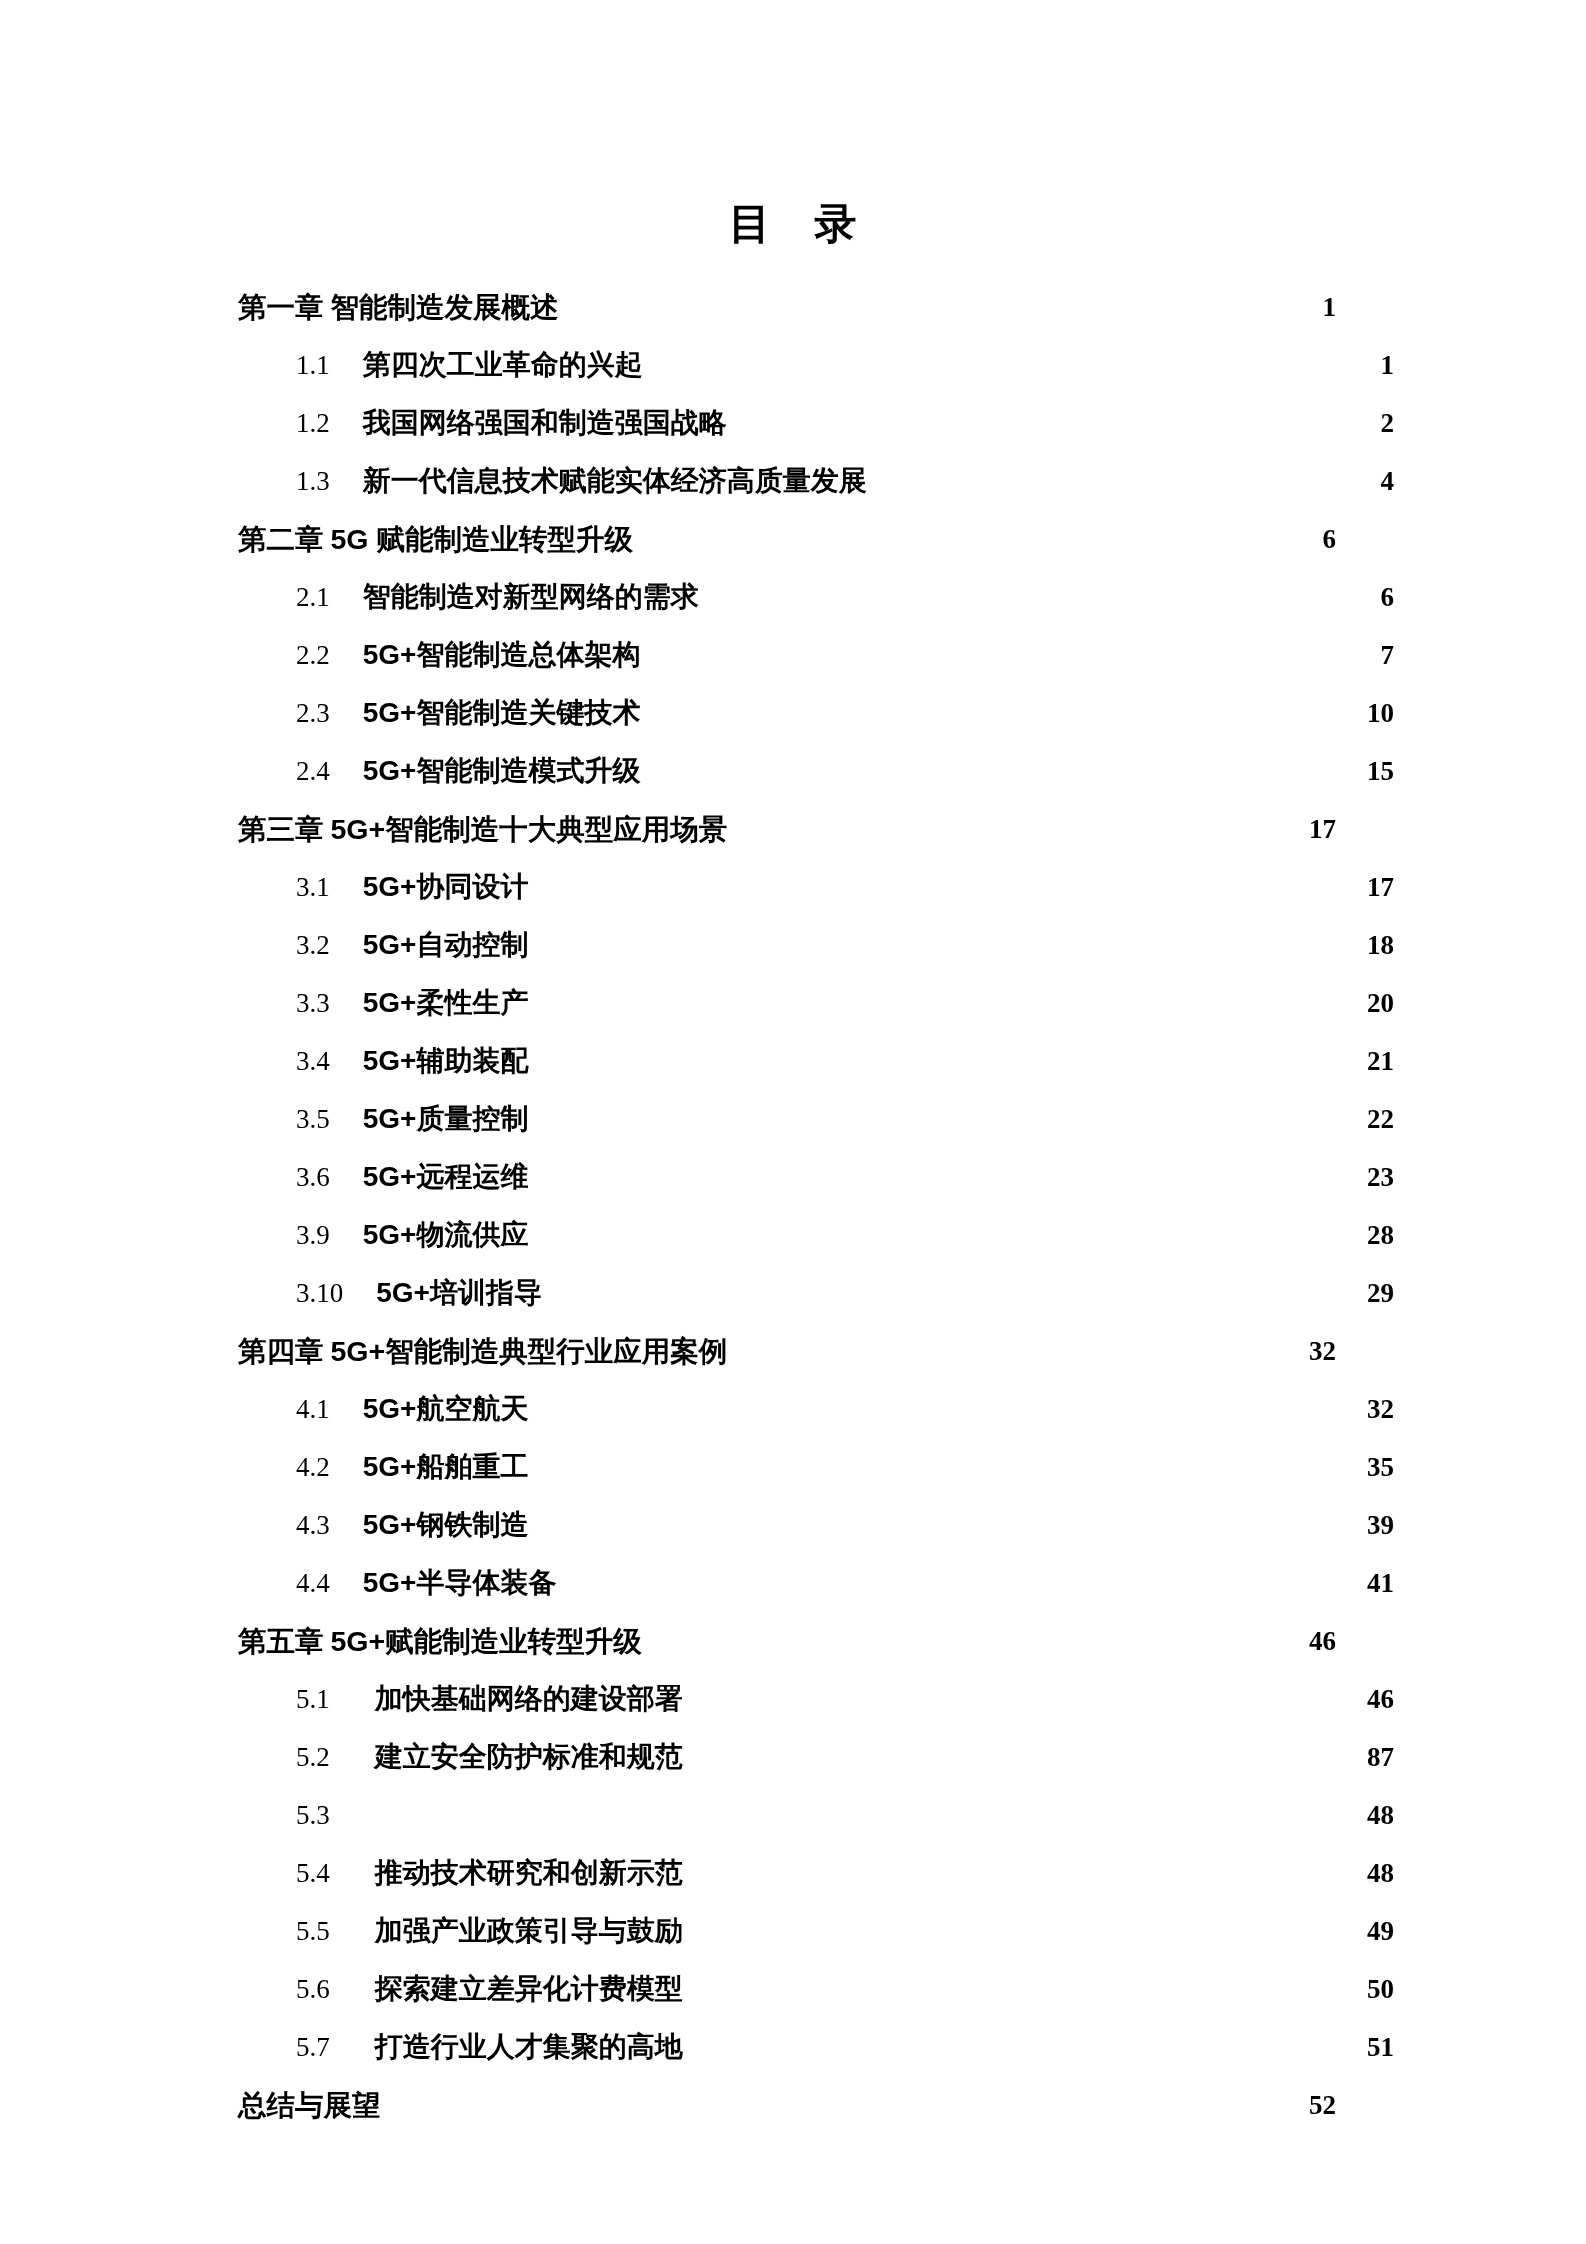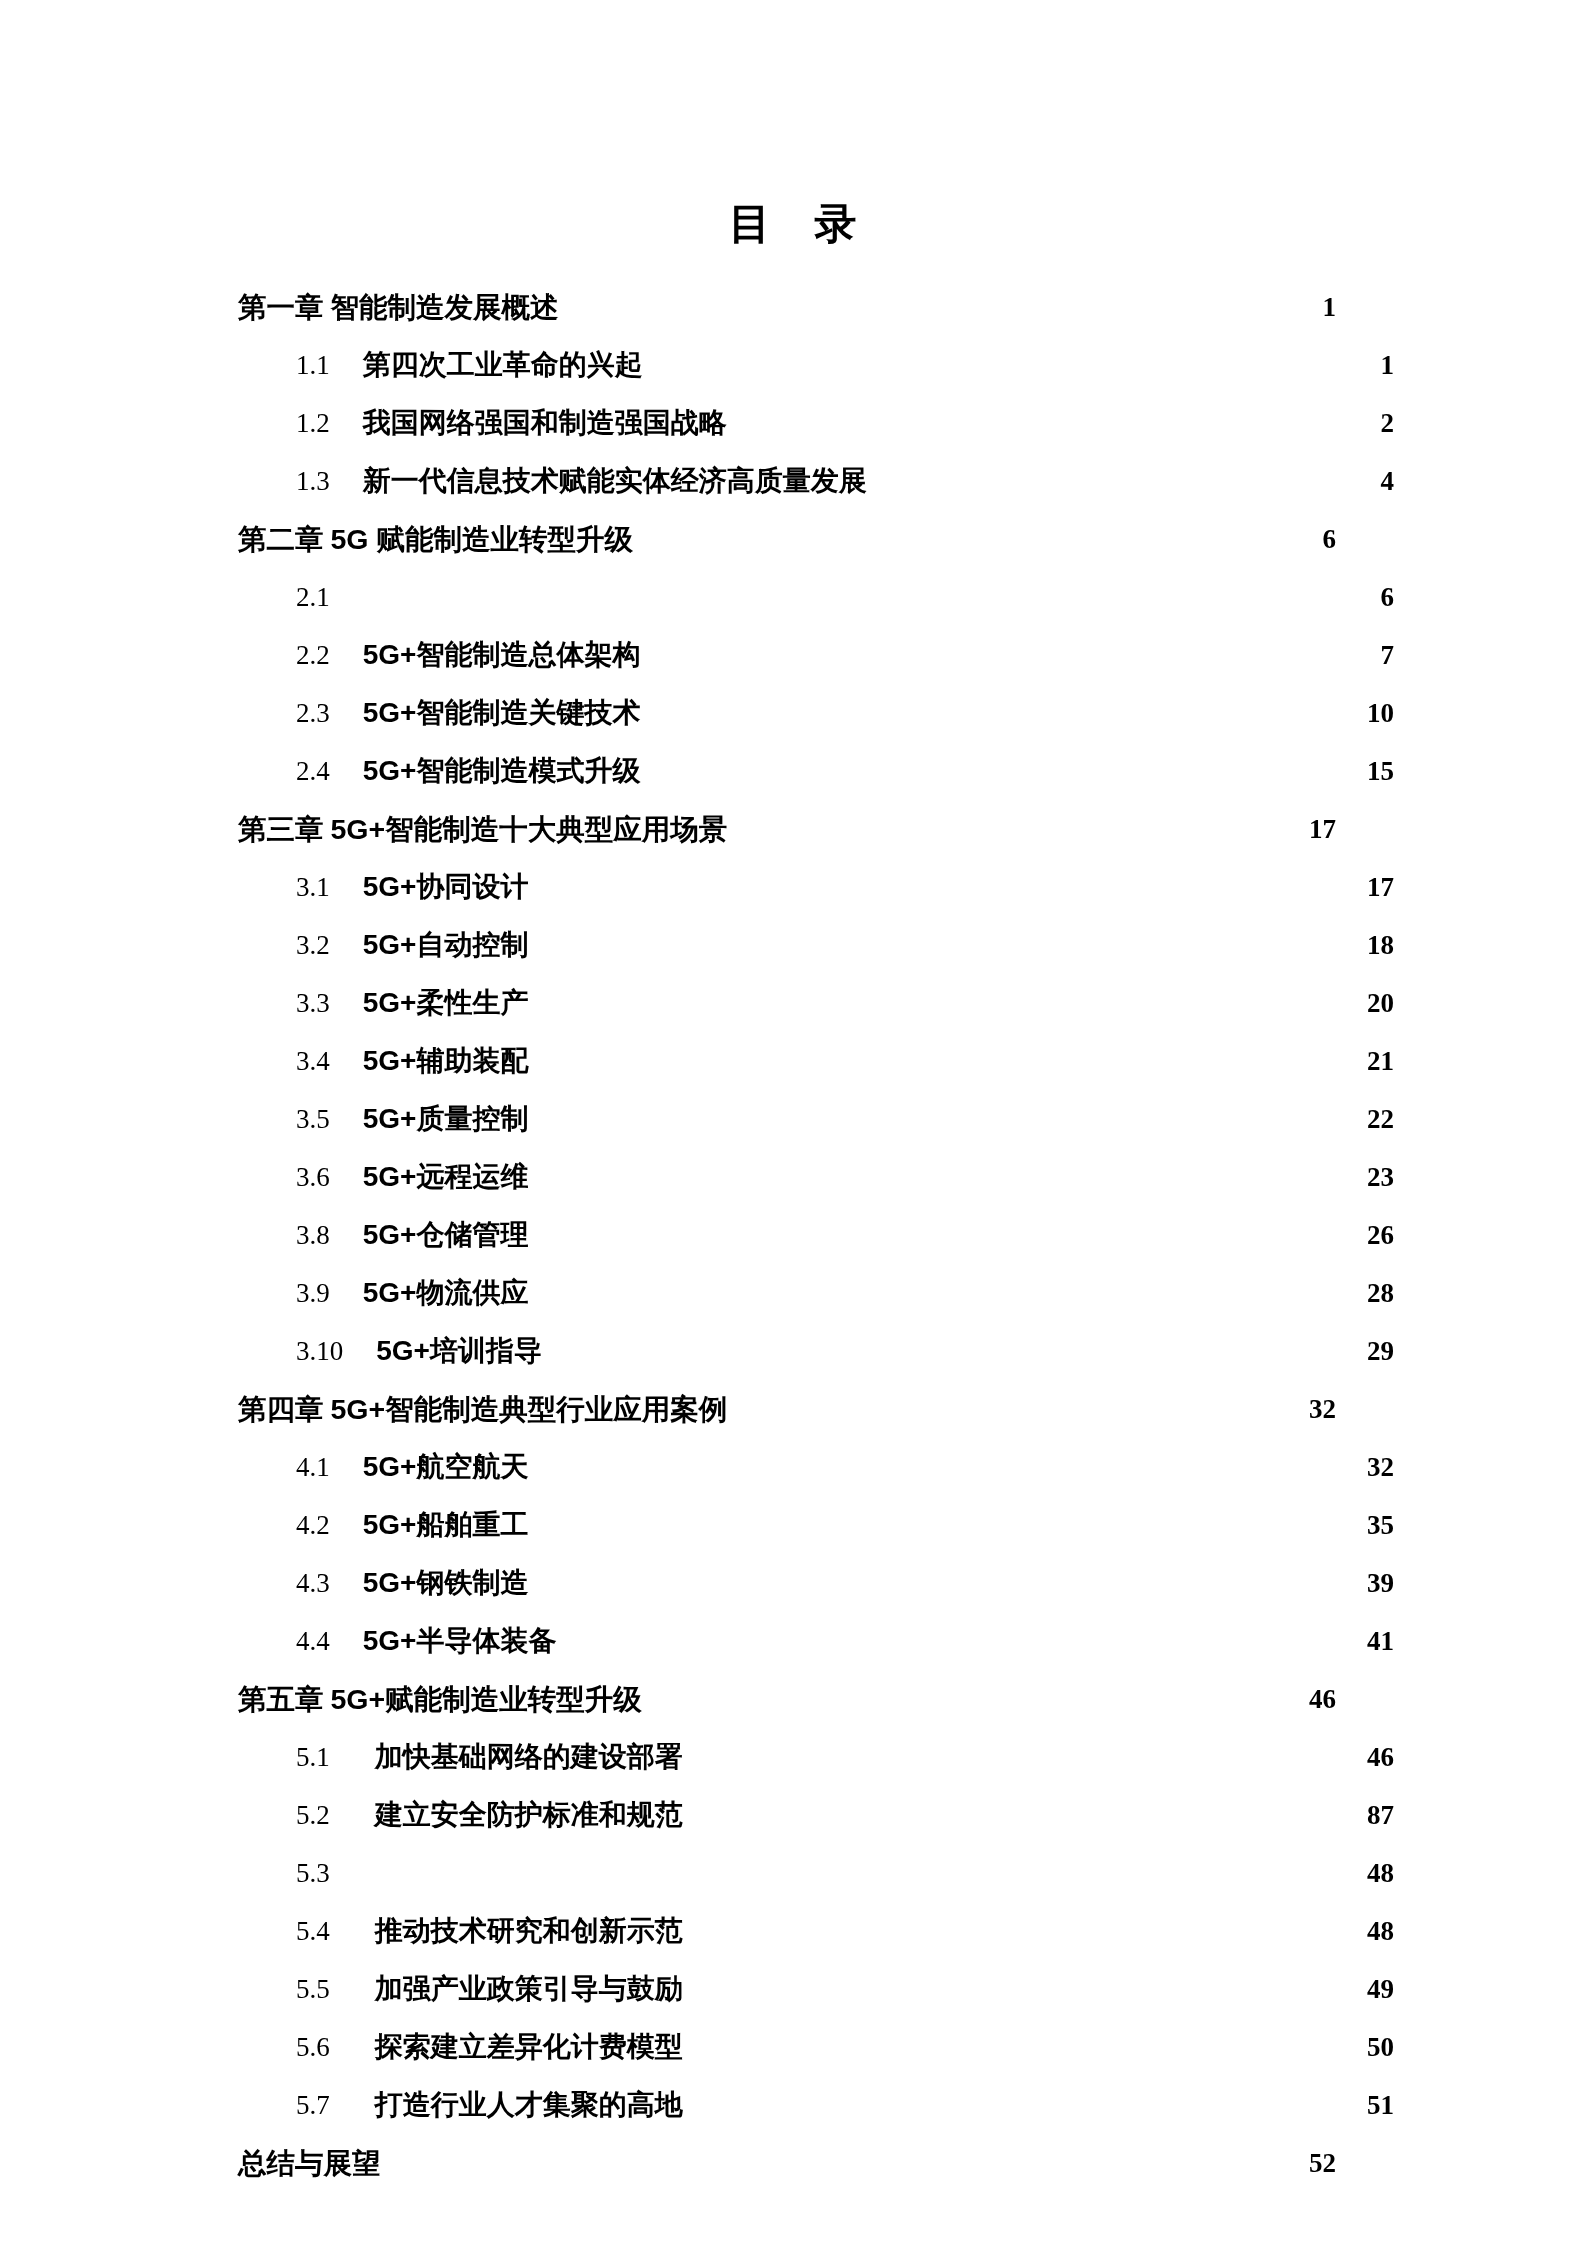--- a/index.html
+++ b/index.html
@@ -168,20 +168,21 @@
       <div class="toc-entry level-1">
         <span class="e-num">第二章</span>
         <span class="gap-narrow"></span>
         <span class="e-label">5G 赋能制造业转型升级</span>
         <span class="e-leader"></span>
         <span class="e-page">6</span>
       </div>
       <div class="toc-entry level-2">
         <span class="e-num">2.1</span>
         <span class="gap-narrow"></span>
+        <span class="e-label">智能制造对新型网络的需求</span>
         <span class="e-leader"></span>
         <span class="e-page">6</span>
       </div>
       <div class="toc-entry level-2">
         <span class="e-num">2.2</span>
         <span class="gap-narrow"></span>
         <span class="e-label">5G+智能制造总体架构</span>
         <span class="e-leader"></span>
         <span class="e-page">7</span>
       </div>
@@ -242,27 +243,20 @@
         <span class="e-page">22</span>
       </div>
       <div class="toc-entry level-2">
         <span class="e-num">3.6</span>
         <span class="gap-narrow"></span>
         <span class="e-label">5G+远程运维</span>
         <span class="e-leader"></span>
         <span class="e-page">23</span>
       </div>
       <div class="toc-entry level-2">
-        <span class="e-num">3.8</span>
-        <span class="gap-narrow"></span>
-        <span class="e-label">5G+仓储管理</span>
-        <span class="e-leader"></span>
-        <span class="e-page">26</span>
-      </div>
-      <div class="toc-entry level-2">
         <span class="e-num">3.9</span>
         <span class="gap-narrow"></span>
         <span class="e-label">5G+物流供应</span>
         <span class="e-leader"></span>
         <span class="e-page">28</span>
       </div>
       <div class="toc-entry level-2">
         <span class="e-num">3.10</span>
         <span class="gap-narrow"></span>
         <span class="e-label">5G+培训指导</span>

